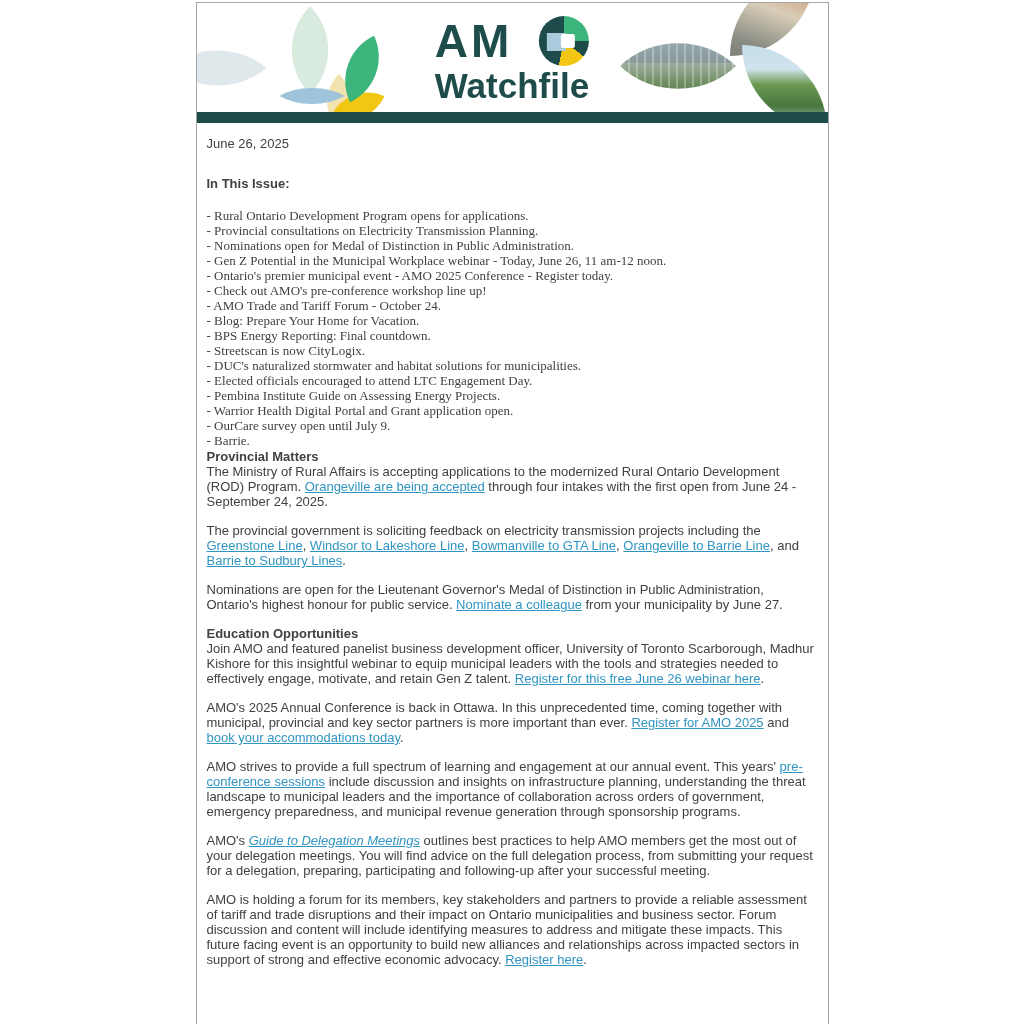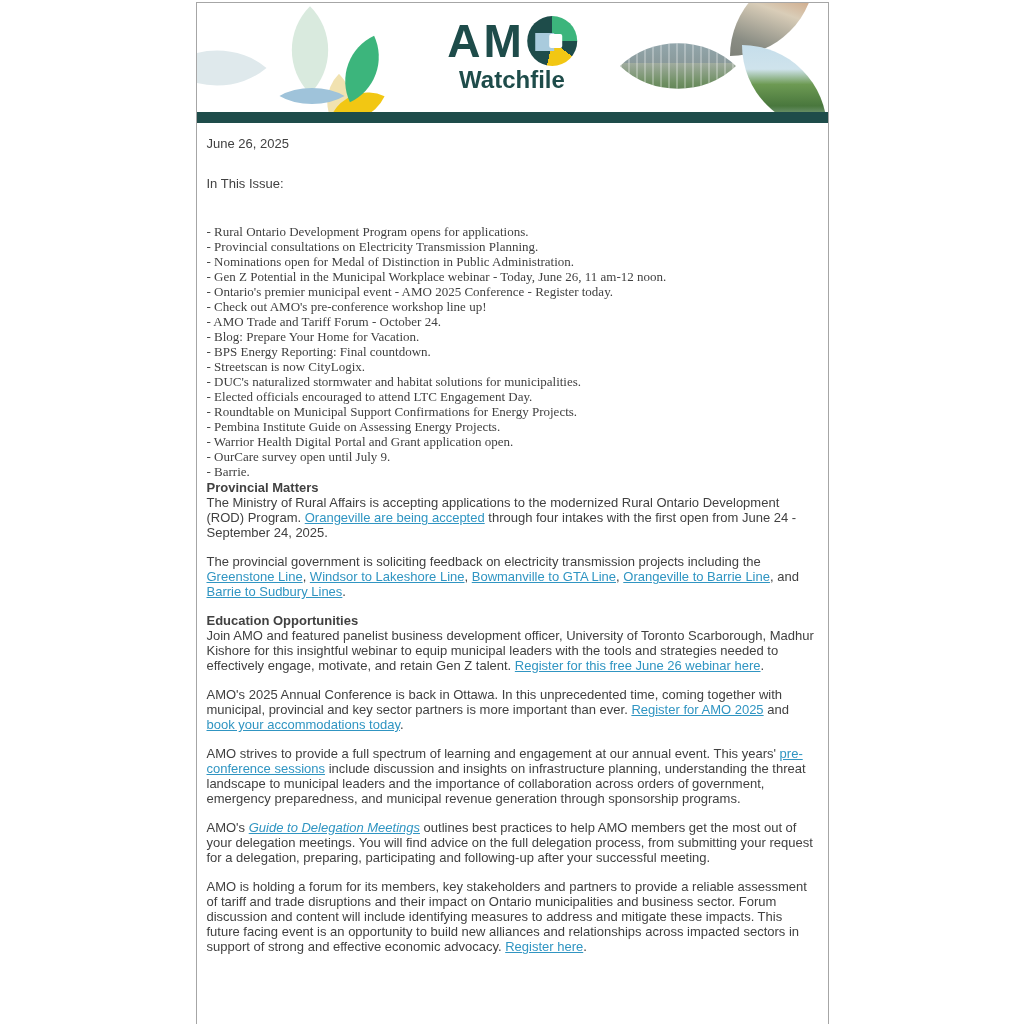--- a/index.html
+++ b/index.html
@@ -80,31 +80,31 @@
   }
   .logo-row { display:flex; align-items:center; justify-content:space-between; }
   .logo-am { font-size:46px; font-weight:800; letter-spacing:3px; line-height:1; }
   .logo-o {
     width:50px; height:50px; border-radius:50%;
     position:relative; overflow:hidden; margin-left:2px;
     background: conic-gradient(var(--petal-green) 0deg 90deg, var(--teal) 90deg 128deg, var(--petal-yellow) 128deg 192deg, var(--teal) 192deg 360deg);
   }
   .logo-o .o-blue { position:absolute; left:16%; top:33%; width:38%; height:36%; background:var(--logo-o-blue); }
   .logo-o .o-center { position:absolute; left:44%; top:36%; width:27%; height:27%; background:#fff; border-radius:2px; }
-  .logo-sub { font-size:24px; font-weight:800; margin-top:2px; line-height:1; }
+  .logo-sub { font-size:35px; font-weight:800; margin-top:2px; line-height:1; }
   .teal-bar { height:11px; background: var(--teal); }
   
   .content {
     padding: 13px 10px 24px;
     font-size: 13px;
     line-height: 15px;
     color: var(--text);
   }
   .date-line { margin-bottom: 25px; }
-  .issue-heading { font-weight: normal; margin-bottom: 33px; }
+  .issue-heading { font-weight: bold; margin-bottom: 17px; }
   .issue-list { margin-bottom: 1px; font-family: Liberation Serif, serif; }
   .section-heading { font-weight: bold; }
   p.para { margin: 0 0 14px; }
   a.link { color: var(--link); text-decoration: underline; cursor: pointer; }
   a.link.italic { font-style: italic; }
 </style>
 </head>
 <body>
 
 <div class="email-container">
@@ -150,31 +150,31 @@
         <div class="issue-item">- Nominations open for Medal of Distinction in Public Administration.</div>
         <div class="issue-item">- Gen Z Potential in the Municipal Workplace webinar - Today, June 26, 11 am-12 noon.</div>
         <div class="issue-item">- Ontario's premier municipal event - AMO 2025 Conference - Register today.</div>
         <div class="issue-item">- Check out AMO's pre-conference workshop line up!</div>
         <div class="issue-item">- AMO Trade and Tariff Forum - October 24.</div>
         <div class="issue-item">- Blog: Prepare Your Home for Vacation.</div>
         <div class="issue-item">- BPS Energy Reporting: Final countdown.</div>
         <div class="issue-item">- Streetscan is now CityLogix.</div>
         <div class="issue-item">- DUC's naturalized stormwater and habitat solutions for municipalities.</div>
         <div class="issue-item">- Elected officials encouraged to attend LTC Engagement Day.</div>
-        <div class="issue-item">- Roundtable on Municipal Support Confirmations for Energy Projects.</div>
         <div class="issue-item">- Pembina Institute Guide on Assessing Energy Projects.</div>
         <div class="issue-item">- Warrior Health Digital Portal and Grant application open.</div>
         <div class="issue-item">- OurCare survey open until July 9.</div>
         <div class="issue-item">- Barrie.</div>
       </div>
     <div>
         <div>
           <div class="section-heading">Provincial Matters</div>
           <p class="para"><span>The Ministry of Rural Affairs is accepting applications to the modernized Rural Ontario Development (ROD) Program. </span><a href="#" class="link">Orangeville are being accepted</a><span> through four intakes with the first open from June 24 - September 24, 2025.</span></p>
           <p class="para"><span>The provincial government is soliciting feedback on electricity transmission projects including the </span><a href="#" class="link">Greenstone Line</a><span>, </span><a href="#" class="link">Windsor to Lakeshore Line</a><span>, </span><a href="#" class="link">Bowmanville to GTA Line</a><span>, </span><a href="#" class="link">Orangeville to Barrie Line</a><span>, and </span><a href="#" class="link">Barrie to Sudbury Lines</a><span>.</span></p>
+          <p class="para"><span>Nominations are open for the Lieutenant Governor's Medal of Distinction in Public Administration, Ontario's highest honour for public service. </span><a href="#" class="link">Nominate a colleague</a><span> from your municipality by June 27.</span></p>
         </div>
         <div>
           <div class="section-heading">Education Opportunities</div>
           <p class="para"><span>Join AMO and featured panelist business development officer, University of Toronto Scarborough, Madhur Kishore for this insightful webinar to equip municipal leaders with the tools and strategies needed to effectively engage, motivate, and retain Gen Z talent. </span><a href="#" class="link">Register for this free June 26 webinar here</a><span>.</span></p>
           <p class="para"><span>AMO's 2025 Annual Conference is back in Ottawa. In this unprecedented time, coming together with municipal, provincial and key sector partners is more important than ever. </span><a href="#" class="link">Register for AMO 2025</a><span> and </span><a href="#" class="link">book your accommodations today</a><span>.</span></p>
           <p class="para"><span>AMO strives to provide a full spectrum of learning and engagement at our annual event. This years' </span><a href="#" class="link">pre-conference sessions</a><span> include discussion and insights on infrastructure planning, understanding the threat landscape to municipal leaders and the importance of collaboration across orders of government, emergency preparedness, and municipal revenue generation through sponsorship programs.</span></p>
           <p class="para"><span>AMO's </span><a href="#" class="link italic">Guide to Delegation Meetings</a><span> outlines best practices to help AMO members get the most out of your delegation meetings. You will find advice on the full delegation process, from submitting your request for a delegation, preparing, participating and following-up after your successful meeting.</span></p>
           <p class="para"><span>AMO is holding a forum for its members, key stakeholders and partners to provide a reliable assessment of tariff and trade disruptions and their impact on Ontario municipalities and business sector. Forum discussion and content will include identifying measures to address and mitigate these impacts. This future facing event is an opportunity to build new alliances and relationships across impacted sectors in support of strong and effective economic advocacy. </span><a href="#" class="link">Register here</a><span>.</span></p>
         </div>
       </div>

